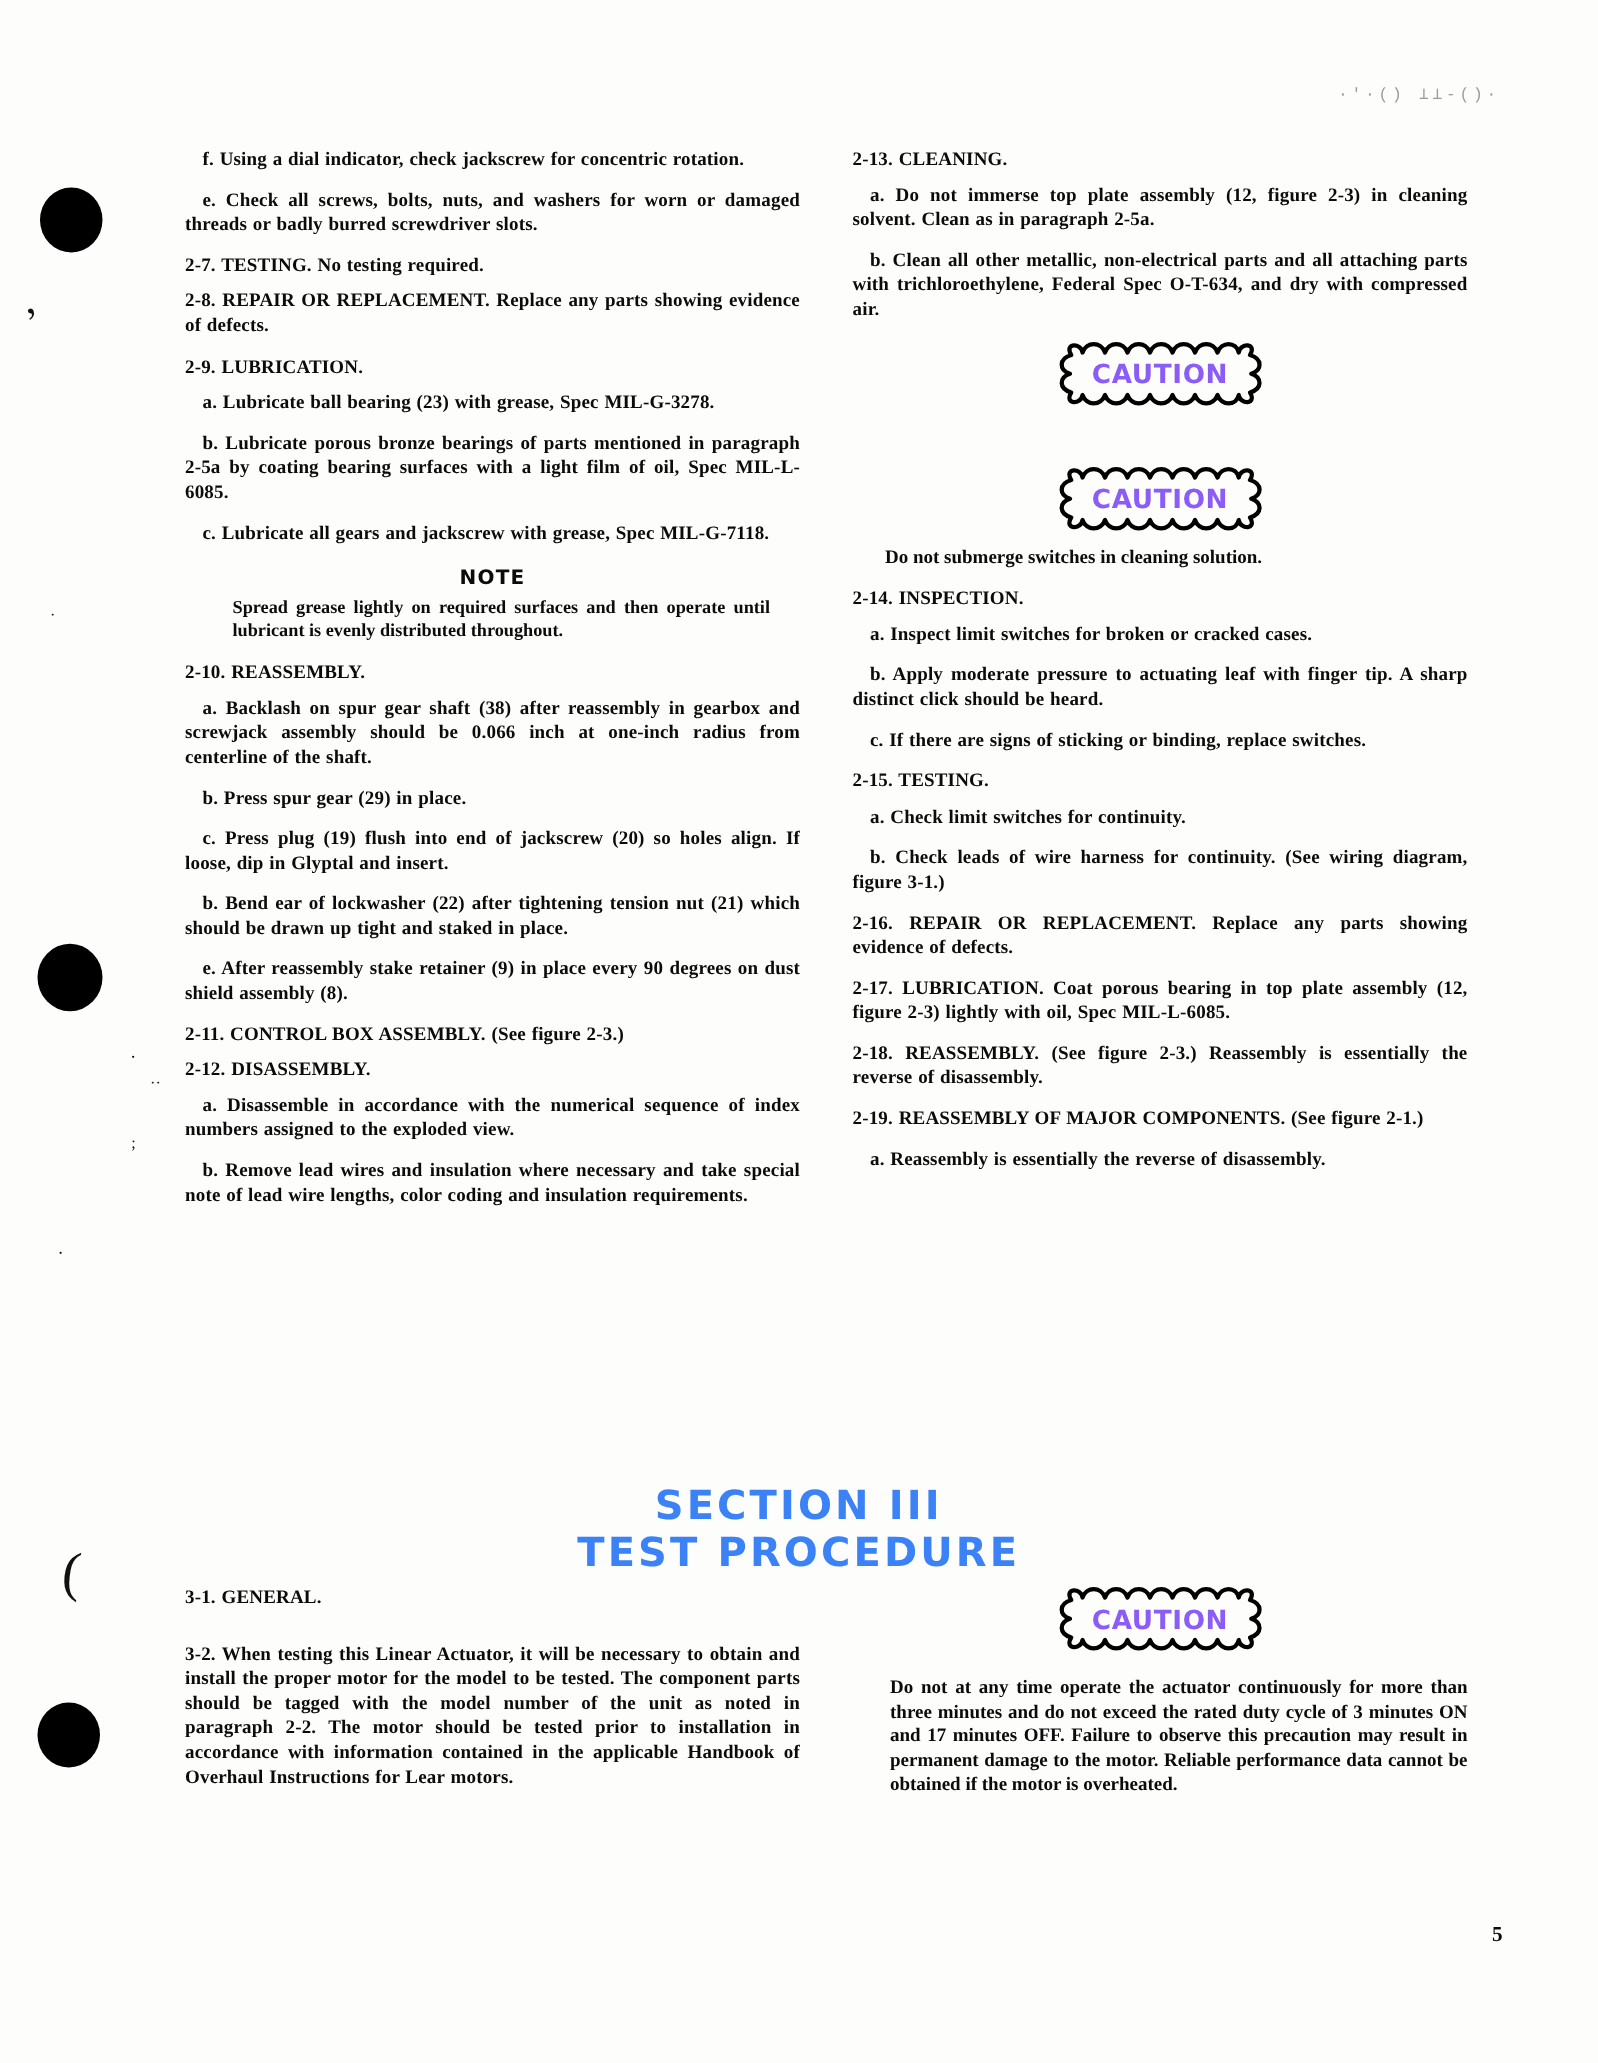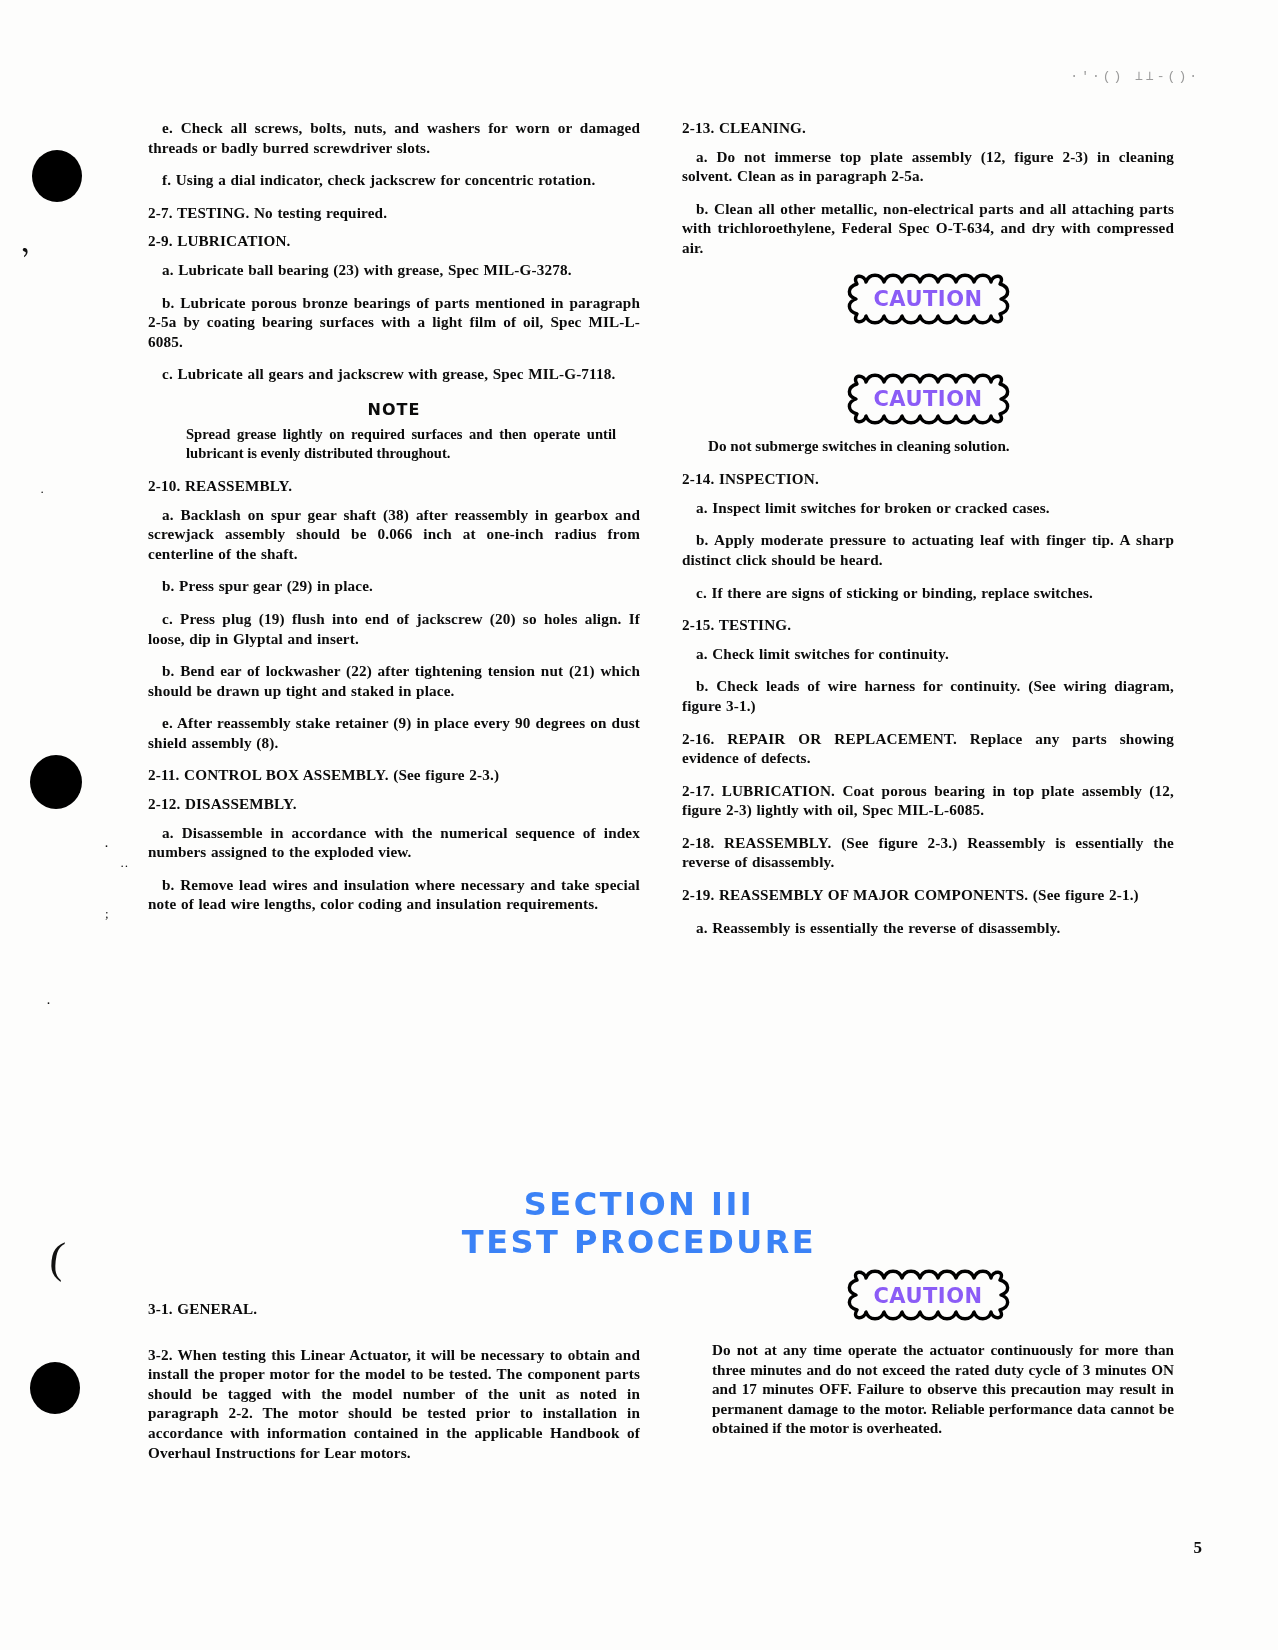--- a/index.html
+++ b/index.html
@@ -138,21 +138,21 @@
     letter-spacing: 2.5px;
     line-height: 38px;
   }
 
   
   .lower {
     position: absolute;
     top: 1268px;
     width: 492px;
   }
-  .lower-left  { left: 148px; margin-top: 31px; }
+  .lower-left  { left: 148px; }
   .lower-right { left: 682px; }
 
   .page-num {
     position: absolute;
     right: 76px;
     bottom: 92px;
     font-family: "Liberation Serif", serif;
     font-weight: bold;
     font-size: 17px;
   }
@@ -169,23 +169,24 @@
   <div class="punch" style="left:30px; top:1362px; width:50px; height:52px;"></div>
   <div class="smudge" style="left:22px; top:240px; font-size:34px; transform:rotate(-18deg);">’</div>
   <div class="smudge" style="left:50px; top:1232px; font-size:44px; transform:rotate(6deg);">(</div>
   <div class="smudge" style="left:104px; top:838px; font-size:15px;">·</div>
   <div class="smudge" style="left:120px; top:858px; font-size:13px;">··</div>
   <div class="smudge" style="left:40px; top:484px; font-size:13px;">·</div>
   <div class="smudge" style="left:46px; top:995px; font-size:15px;">·</div>
   <div class="smudge" style="left:105px; top:906px; font-size:13px;">;</div>
 
   <div class="col col-left">
+    <p class="para indent">f.  Using a dial indicator, check jackscrew for concentric rotation.</p>
     <p class="para indent">e.  Check all screws, bolts, nuts, and washers for worn or damaged threads or badly burred screwdriver slots.</p>
-    <p class="para indent">f.  Using a dial indicator, check jackscrew for concentric rotation.</p>
     <p class="para tight">2-7.   TESTING.   No testing required.</p>
+    <p class="para">2-8.   REPAIR OR REPLACEMENT.  Replace any parts showing evidence of defects.</p>
     <p class="para tight">2-9.  LUBRICATION.</p>
     <p class="para indent">a.  Lubricate ball bearing (23) with grease, Spec MIL-G-3278.</p>
     <p class="para indent">b.  Lubricate porous bronze bearings of parts mentioned in paragraph 2-5a by coating bearing surfaces with a light film of oil, Spec MIL-L-6085.</p>
     <p class="para indent">c.  Lubricate all gears and jackscrew with grease, Spec MIL-G-7118.</p>
 
     <div class="note-title">NOTE</div>
     <p class="note-body">Spread grease lightly on required surfaces and then operate until lubricant is evenly distributed throughout.</p>
 
     <p class="para tight">2-10.  REASSEMBLY.</p>
     <p class="para indent">a.   Backlash on spur gear shaft (38) after reassembly in gearbox and screwjack assembly should be 0.066 inch at one-inch radius from centerline of the shaft.</p>

